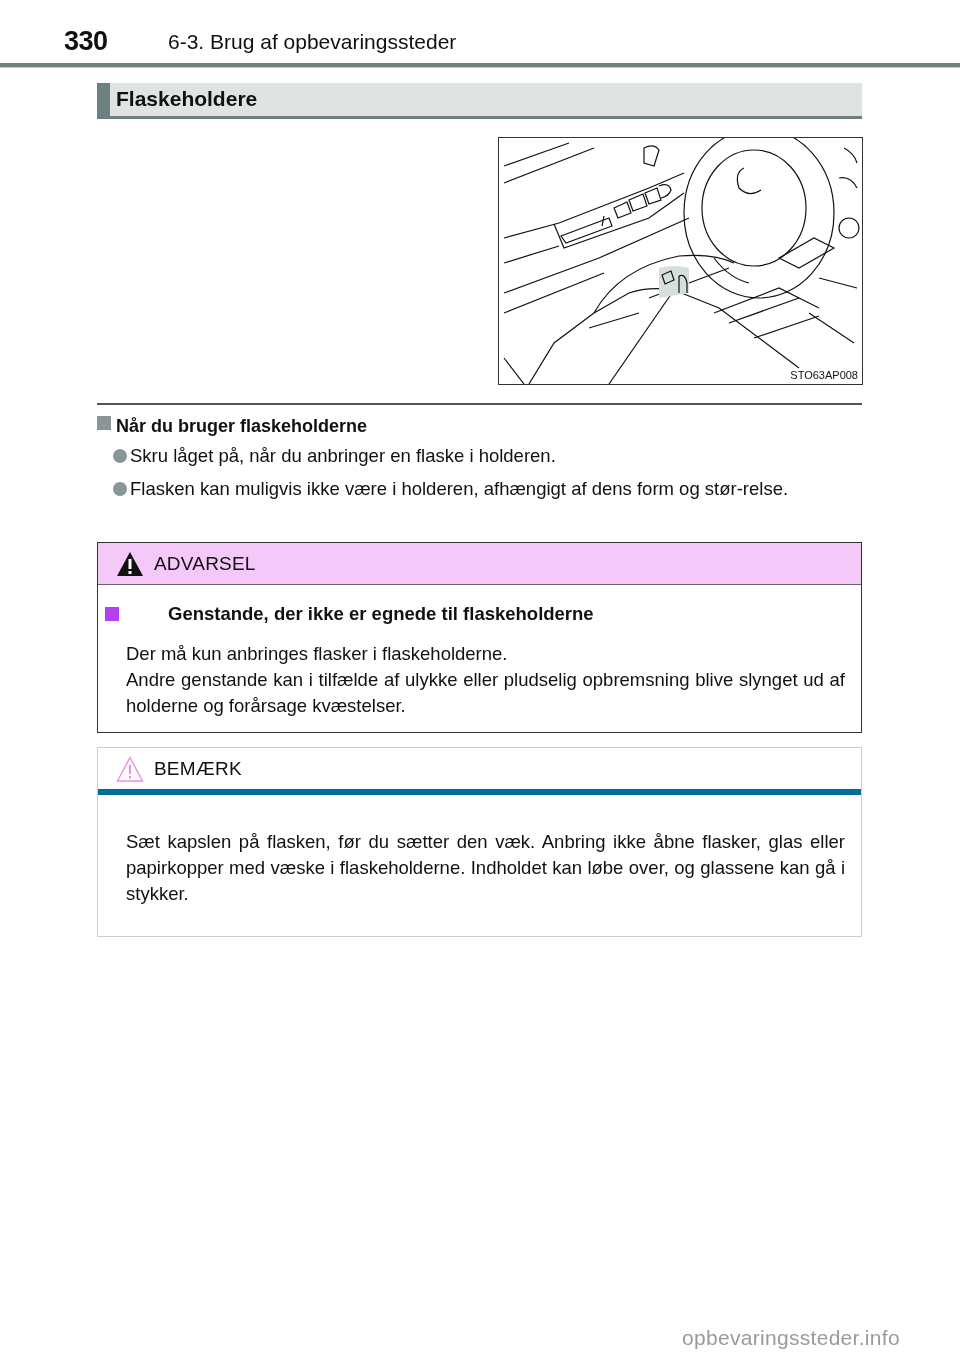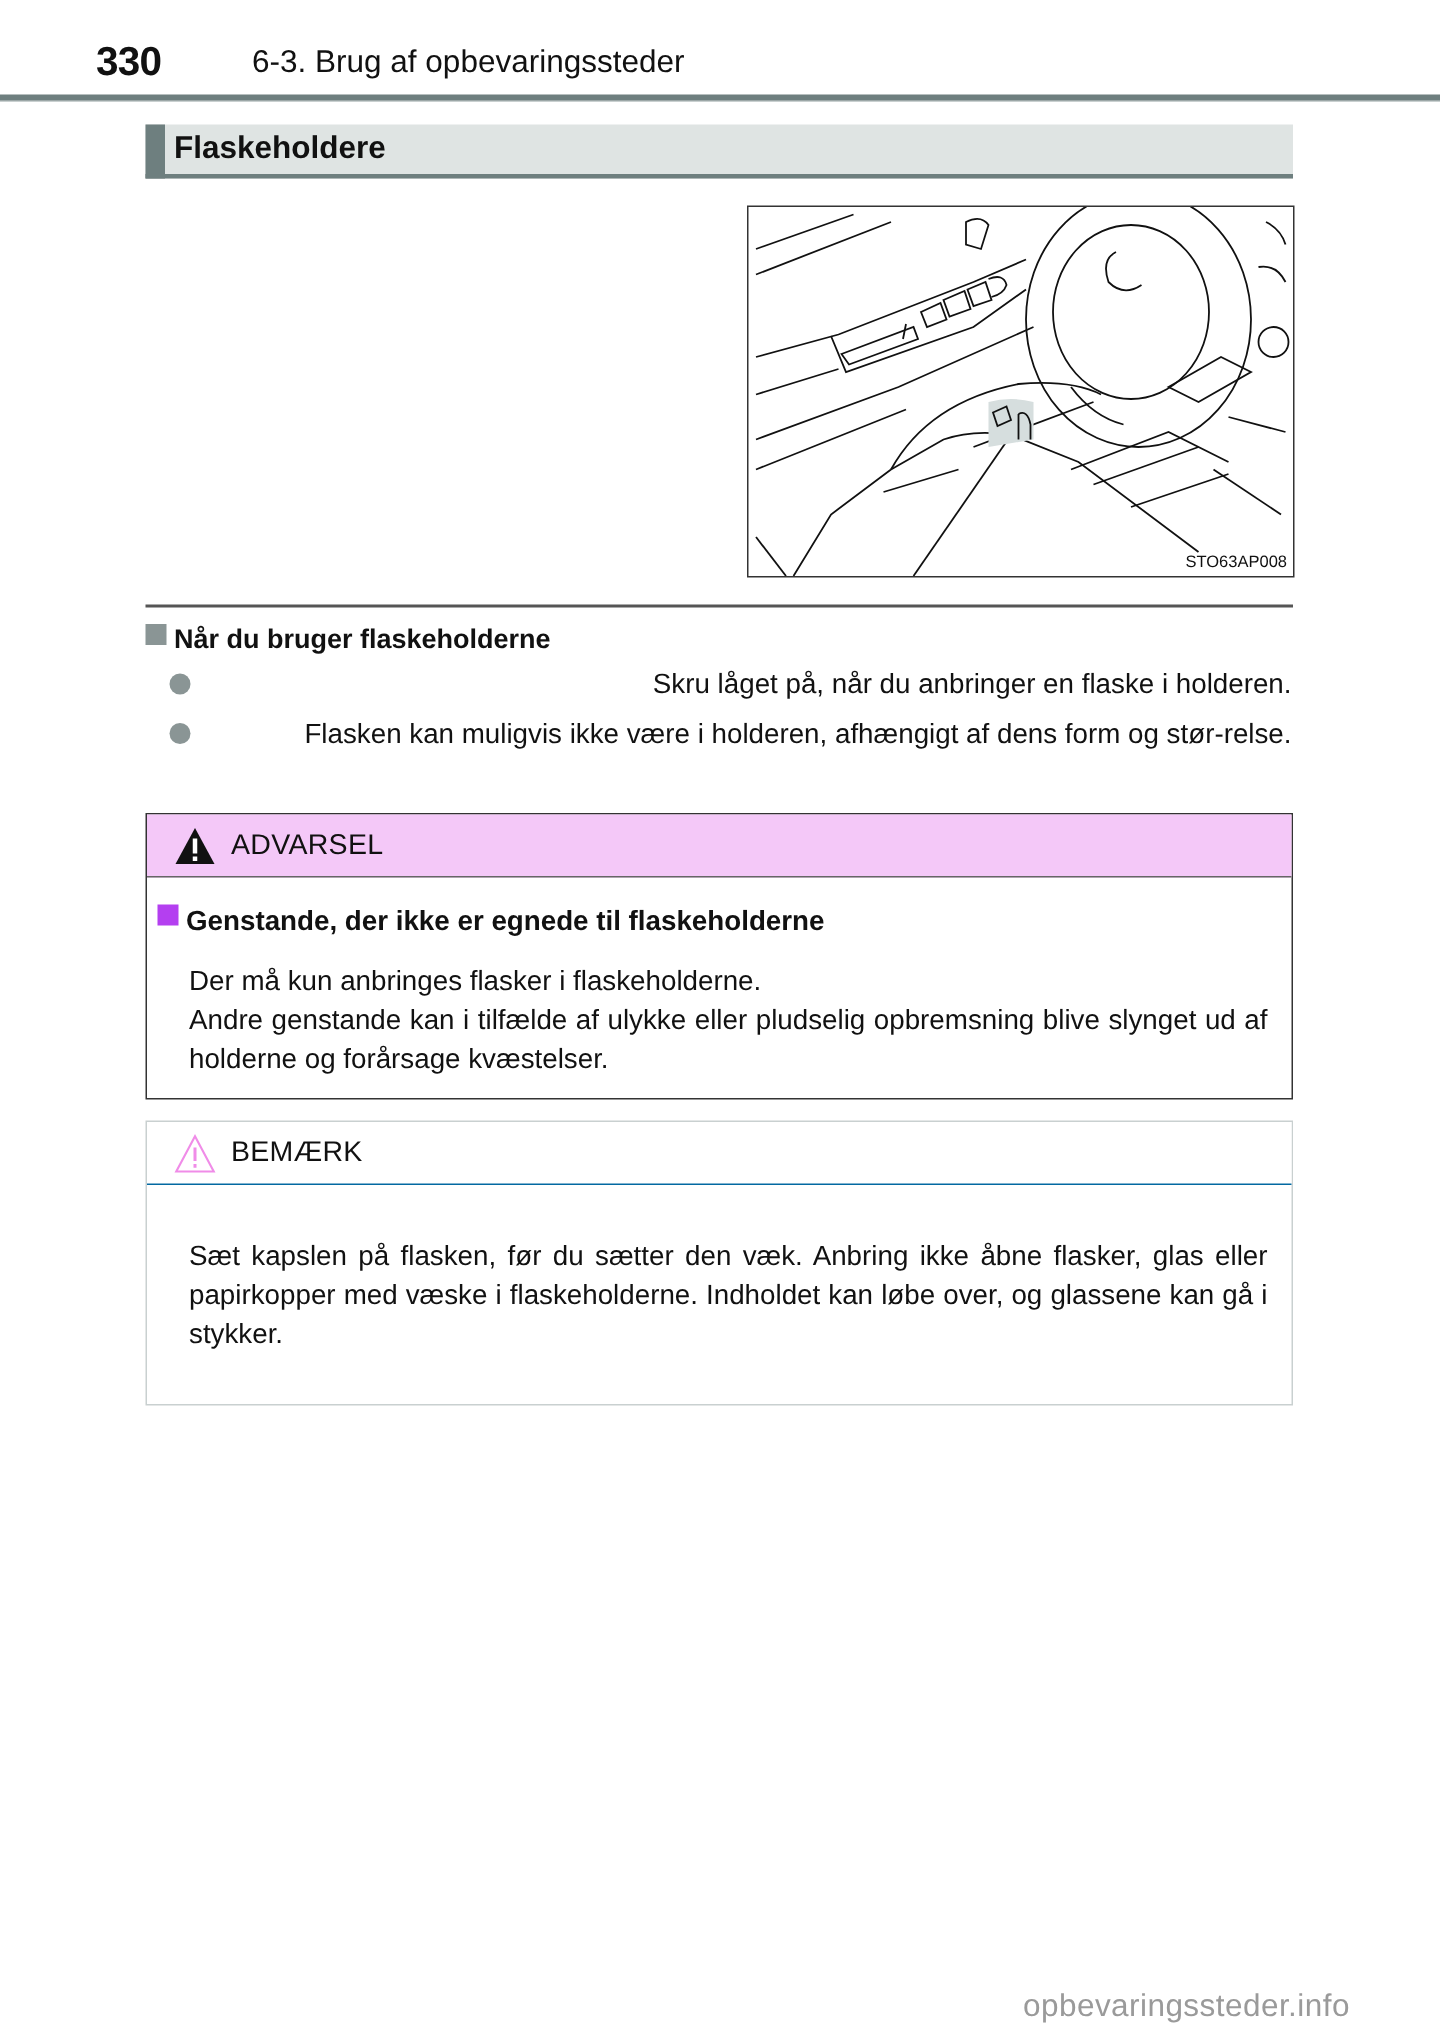--- a/index.html
+++ b/index.html
@@ -130,21 +130,20 @@
       left: 113px;
       top: 444px;
       width: 748px;
       font-size: 18.5px;
       line-height: 24px;
       color: #111;
     }
     .bullet {
       display: flex;
       margin-bottom: 9px;
-      justify-content: space-between;
     }
     .bullet .dot {
       flex: none;
       width: 14px;
       height: 14px;
       border-radius: 50%;
       background: #8a9595;
       margin-top: 5px;
       margin-right: 3px;
     }
@@ -172,42 +171,44 @@
       height: 41px;
       display: flex;
       align-items: center;
     }
     .callout.warning .cheader {
       background: #f4c8f8;
       border-bottom: 1px solid #666;
     }
     .callout.notice .cheader {
       background: #ffffff;
-      border-bottom: 1px solid #0369a1;
+      border-bottom: 6px solid #0369a1;
     }
     .callout .cheader .tri {
       margin-left: 18px;
       margin-right: 10px;
       width: 28px;
       height: 26px;
     }
     .callout .cheader .label {
       font-size: 19px;
       color: #111;
       letter-spacing: 0.2px;
     }
     .callout .cbody {
       padding: 18px 16px 0 7px;
     }
     .callout .ctitle {
       display: flex;
+      align-items: center;
       font-size: 18.5px;
       font-weight: bold;
       color: #111;
       margin-bottom: 4px;
+      gap: 44px;
     }
     .callout .ctext {
       padding-left: 21px;
       font-size: 18.5px;
       line-height: 26px;
       color: #111;
       text-align: justify;
       margin-top: 16px;
     }
     .watermark {

